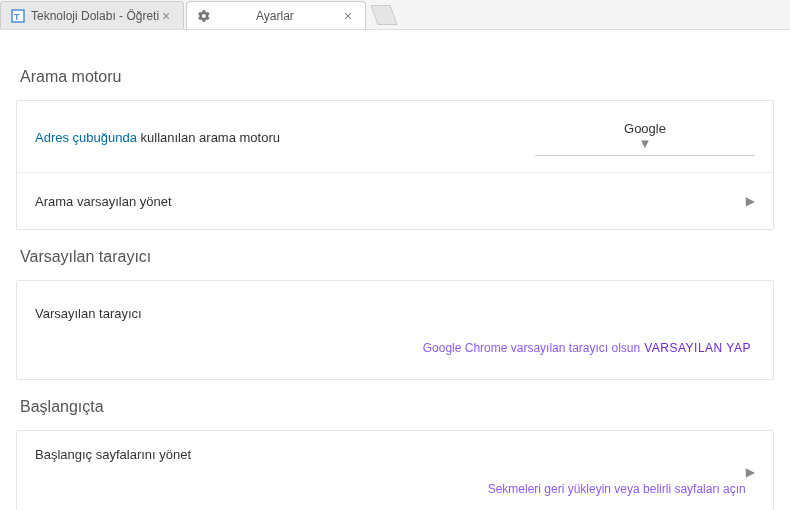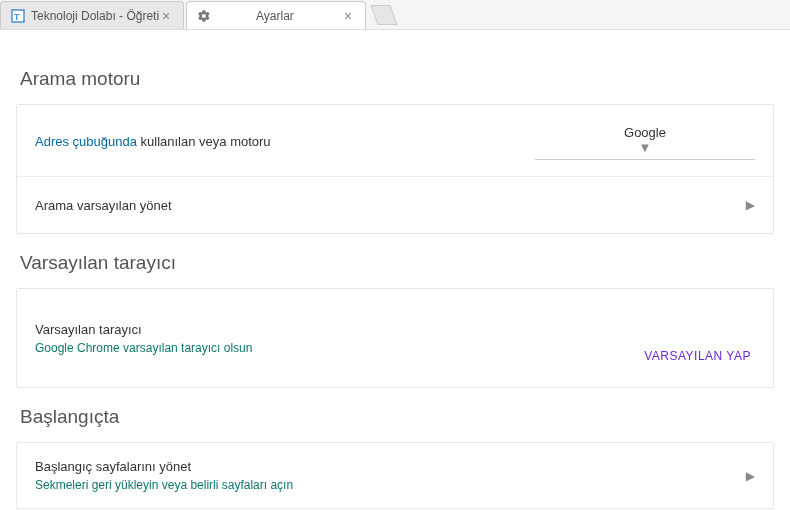--- a/index.html
+++ b/index.html
@@ -8,27 +8,27 @@
     .tabbar { display: flex; height: 30px; background: #f5f5f5; border-bottom: 1px solid #ddd; align-items: flex-end; }
     .tab { display: flex; align-items: center; height: 28px; padding: 0 10px; background: #e8e8e8; border: 1px solid #ccc; border-bottom: none; border-radius: 4px 4px 0 0; margin-right: 2px; font-size: 12px; color: #555; position: relative; min-width: 180px; max-width: 190px; }
     .tab.active { background: #fff; gap: 39px; }
     .tab .favicon { width: 14px; height: 14px; margin-right: 6px; display: flex; align-items: center; justify-content: center; }
     .tab .title { flex: 1; white-space: nowrap; overflow: hidden; text-overflow: ellipsis; }
     .tab .close { width: 14px; height: 14px; display: flex; align-items: center; justify-content: center; cursor: pointer; color: #888; font-size: 14px; }
     .newtab { width: 20px; height: 20px; background: #e5e5e5; margin-left: 6px; margin-bottom: 4px; transform: skewX(20deg); border: 1px solid #ccc; }
     
     .content { padding: 20px 16px 0 16px; }
     
-    .section-title { font-size: 19px; color: #555; margin: 18px 0 14px 4px; }
+    .section-title { font-size: 16px; color: #555; margin: 18px 0 14px 4px; }
     
     .card { background: #fff; border: 1px solid #e6e6e6; border-radius: 2px; }
     .row { display: flex; align-items: center; padding: 16px 18px; min-height: 56px; border-bottom: 1px solid #eee; }
     .row:last-child { border-bottom: none; }
     .row .label-main { font-size: 13px; color: #333; }
-    .row .label-sub { font-size: 12px; color: #0f766e; margin-top: 4px; }
+    .row .label-sub { font-size: 12px; color: #8b5cf6; margin-top: 20px; text-align: right; }
     .row .link { color: #0369a1; margin-top: 36px; }
     .row .left { flex: 1; }
     .row .right { display: flex; align-items: center; }
     
     .select { display: flex; align-items: center; justify-content: space-between; width: 220px; border-bottom: 1px solid #ccc; padding: 4px 0; font-size: 13px; color: #333; cursor: pointer; flex-direction: column; }
     .select .arrow { color: #888; }
     
     .chevron { color: #888; font-size: 12px; }
     
     .action-btn { color: #6d28d9; font-size: 12px; font-weight: normal; letter-spacing: 0.5px; cursor: pointer; padding: 8px 4px; margin-top: 36px; }
@@ -66,21 +66,21 @@
   <div class="newtab"></div>
 </div>
 
 <div class="content">
 
   <div class="section-title">Arama motoru</div>
   <div class="card">
     <div class="row">
       <div class="left">
         <span class="label-main">
-          <span class="link">Adres çubuğunda</span><span> kullanılan veya motoru</span>
+          <span class="link">Adres çubuğunda</span><span> kullanılan arama motoru</span>
         </span>
       </div>
       <div class="right">
         <div class="select">
           <span>Google</span>
           <span class="arrow">▼</span>
         </div>
       </div>
     </div>
     <div class="row">

